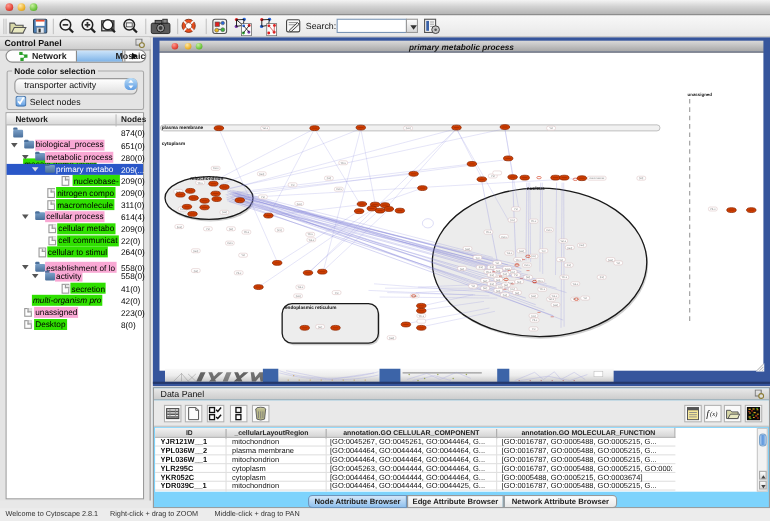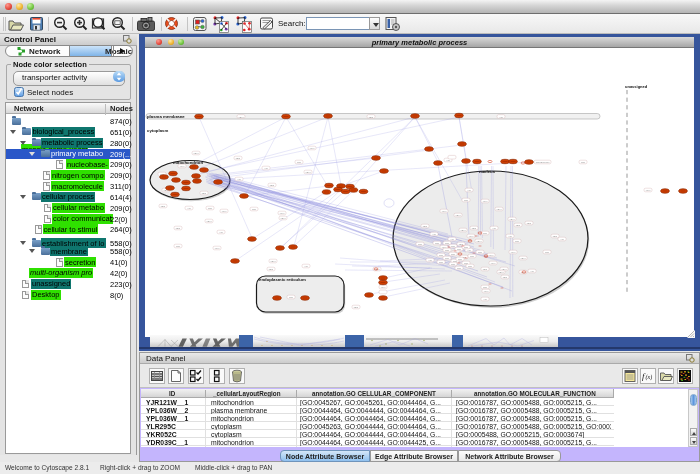--- a/index.html
+++ b/index.html
@@ -41,39 +41,39 @@
 #chklbl { left:27px; top:54px; font-size:8px; color:#111; }
 
 #tree { left:5px; top:68px; width:126px; height:352px; background:#fff; border:1px solid #9a9a9a; }
 #treehdr { left:0; top:0; width:124px; height:11px; background:linear-gradient(#fafafa,#d8d8d8); border-bottom:1px solid #aaa; font-size:7.5px; font-weight:bold; color:#222; }
 #treehdr .c1 { position:absolute; left:8px; top:1px; }
 #treehdr .c2 { position:absolute; left:99px; top:1px; border-left:1px solid #bbb; padding-left:4px; height:11px;}
 .trow { position:absolute; left:0; width:124px; height:10.7px; font-size:7.5px; }
 .trow .nm { position:absolute; top:0px; padding:0.5px 1px; color:#000; white-space:nowrap; }
 .trow .num { position:absolute; left:104px; top:1px; color:#000; }
 .hl-g { background:#2fe000; }
-.hl-r { background:#0f766e; color:#1a0000; }
+.hl-r { background:#f9a8d4; color:#1a0000; }
 .sel { background:#2a57c8; }
 .sel .nm, .sel .num { color:#fff; }
 .arrow { position:absolute; width:0; height:0; top:3px;
   border-left:3.5px solid transparent; border-right:3.5px solid transparent; border-top:4.5px solid #555; }
 .fold { position:absolute; top:1.5px; width:9px; height:7px; background:linear-gradient(#7aa0c8,#4a6f9a); border-radius:1px; }
 .fold:before { content:""; position:absolute; left:0px; top:-1.5px; width:4px; height:2px; background:#4a6f9a; border-radius:1px 1px 0 0; }
 .file { position:absolute; top:1px; width:7px; height:8.5px; background:#fdfdfd; border:0.5px solid #999; }
 .file:before { content:""; position:absolute; right:-0.5px; top:-0.5px; width:2.5px; height:2.5px; background:#e4e4e4; border-left:0.5px solid #999; border-bottom:0.5px solid #999; }
 
 
 #netwin { left:139px; top:34px; width:561px; height:317px; background:#36559c; }
 #netwin-title { left:6px; top:3px; width:549px; height:11px; background:linear-gradient(#d9d9d9,#a6a6a6); border-bottom:1px solid #777; }
 #netwin-title .tl { width:6px; height:6px; border-radius:50%; top:2px; }
 #netwin-title .t { position:absolute; width:100%; text-align:center; top:1px; font-size:7.5px; font-weight:bold; color:#111;font-style:italic; }
 #netcanvas { left:6px; top:14px; width:549px; height:289px; background:#ffffff; overflow:hidden; }
 
 
-#dpanel { left:139px; top:352px; width:561px; height:110px; background:#c4b5fd; border:1px solid #9a9a9a; }
+#dpanel { left:139px; top:352px; width:561px; height:110px; background:#7dd3fc; border:1px solid #9a9a9a; }
 #dpanel-title { left:0; top:0; width:559px; height:11px; background:linear-gradient(#e9e9e9,#cccccc); border-bottom:1px solid #aaa; font-size:8px; color:#111; }
 #dpanel-title span { position:absolute; left:6px; top:1px; }
 #dtools { left:0px; top:11px; width:559px; height:24px; background:#e9e9e9; border-bottom:1px solid #c0c0c0;}
 .dbtn { position:absolute; top:4px; width:16px; height:16px; background:#fafafa; border:1px solid #b0b0b0; }
 #dtable { left:1px; top:36px; width:548px; height:58px; background:#fff; font-size:6.8px; }
 #dthdr { position:absolute; left:0; top:0; width:473px; height:9px; background:linear-gradient(#f2f2f2,#d5d5d5); border-bottom:1px solid #aaa; border-right:1px solid #aaa; font-weight:bold; font-size:6.3px; color:#222; }
 #dthdr div, .drow div { position:absolute; top:0.5px; white-space:nowrap; overflow:hidden; }
 .drow { position:absolute; left:0; width:473px; height:8px; border-bottom:0.5px solid #e0e0e0; color:#111; }
 .drow .c1 { font-weight:bold; }
 .c1 { left:5px; width:57px; } .c2 { left:70px; width:83px; } .c3 { left:159px; width:149px; } .c4 { left:315px; width:155px; }
@@ -316,38 +316,38 @@
         <span class="nm hl-r" style="left:35px;">cellular process</span>
         <span class="num">614(4)</span>
       </div>
     <div class="trow" style="top:99.8px;">
         <div class="file" style="left:38px;"></div>
         <span class="nm hl-g" style="left:46px;">cellular metabo</span>
         <span class="num">209(0)</span>
       </div>
     <div class="trow" style="top:110.6px;">
         <div class="file" style="left:38px;"></div>
-        <span class="nm hl-g" style="left:46px;">color communicat</span>
+        <span class="nm hl-g" style="left:46px;">cell communicat</span>
         <span class="num">22(0)</span>
       </div>
     <div class="trow" style="top:121.4px;">
         <div class="file" style="left:28.5px;"></div>
         <span class="nm hl-g" style="left:36.5px;">cellular to stimul</span>
         <span class="num">264(0)</span>
       </div>
     <div class="trow" style="top:135px;">
         <div class="arrow" style="left:13.5px;"></div>
         <div class="fold" style="left:25.5px;"></div>
         <span class="nm hl-r" style="left:35px;">establishment of lo</span>
         <span class="num">558(0)</span>
       </div>
     <div class="trow" style="top:143.1px;">
         <div class="arrow" style="left:22.5px;"></div>
         <div class="fold" style="left:34.5px;"></div>
-        <span class="nm hl-r" style="left:44px;">membrane</span>
+        <span class="nm hl-r" style="left:44px;">activity</span>
         <span class="num">558(0)</span>
       </div>
     <div class="trow" style="top:154px;">
         <div class="file" style="left:50px;"></div>
         <span class="nm hl-g" style="left:58px;">secretion</span>
         <span class="num">41(0)</span>
       </div>
     <div class="trow" style="top:164.8px;">
         <div class="file" style="left:28.5px;"></div>
         <span class="nm hl-g" style="left:23px;font-style:italic;">multi-organism pro</span>

